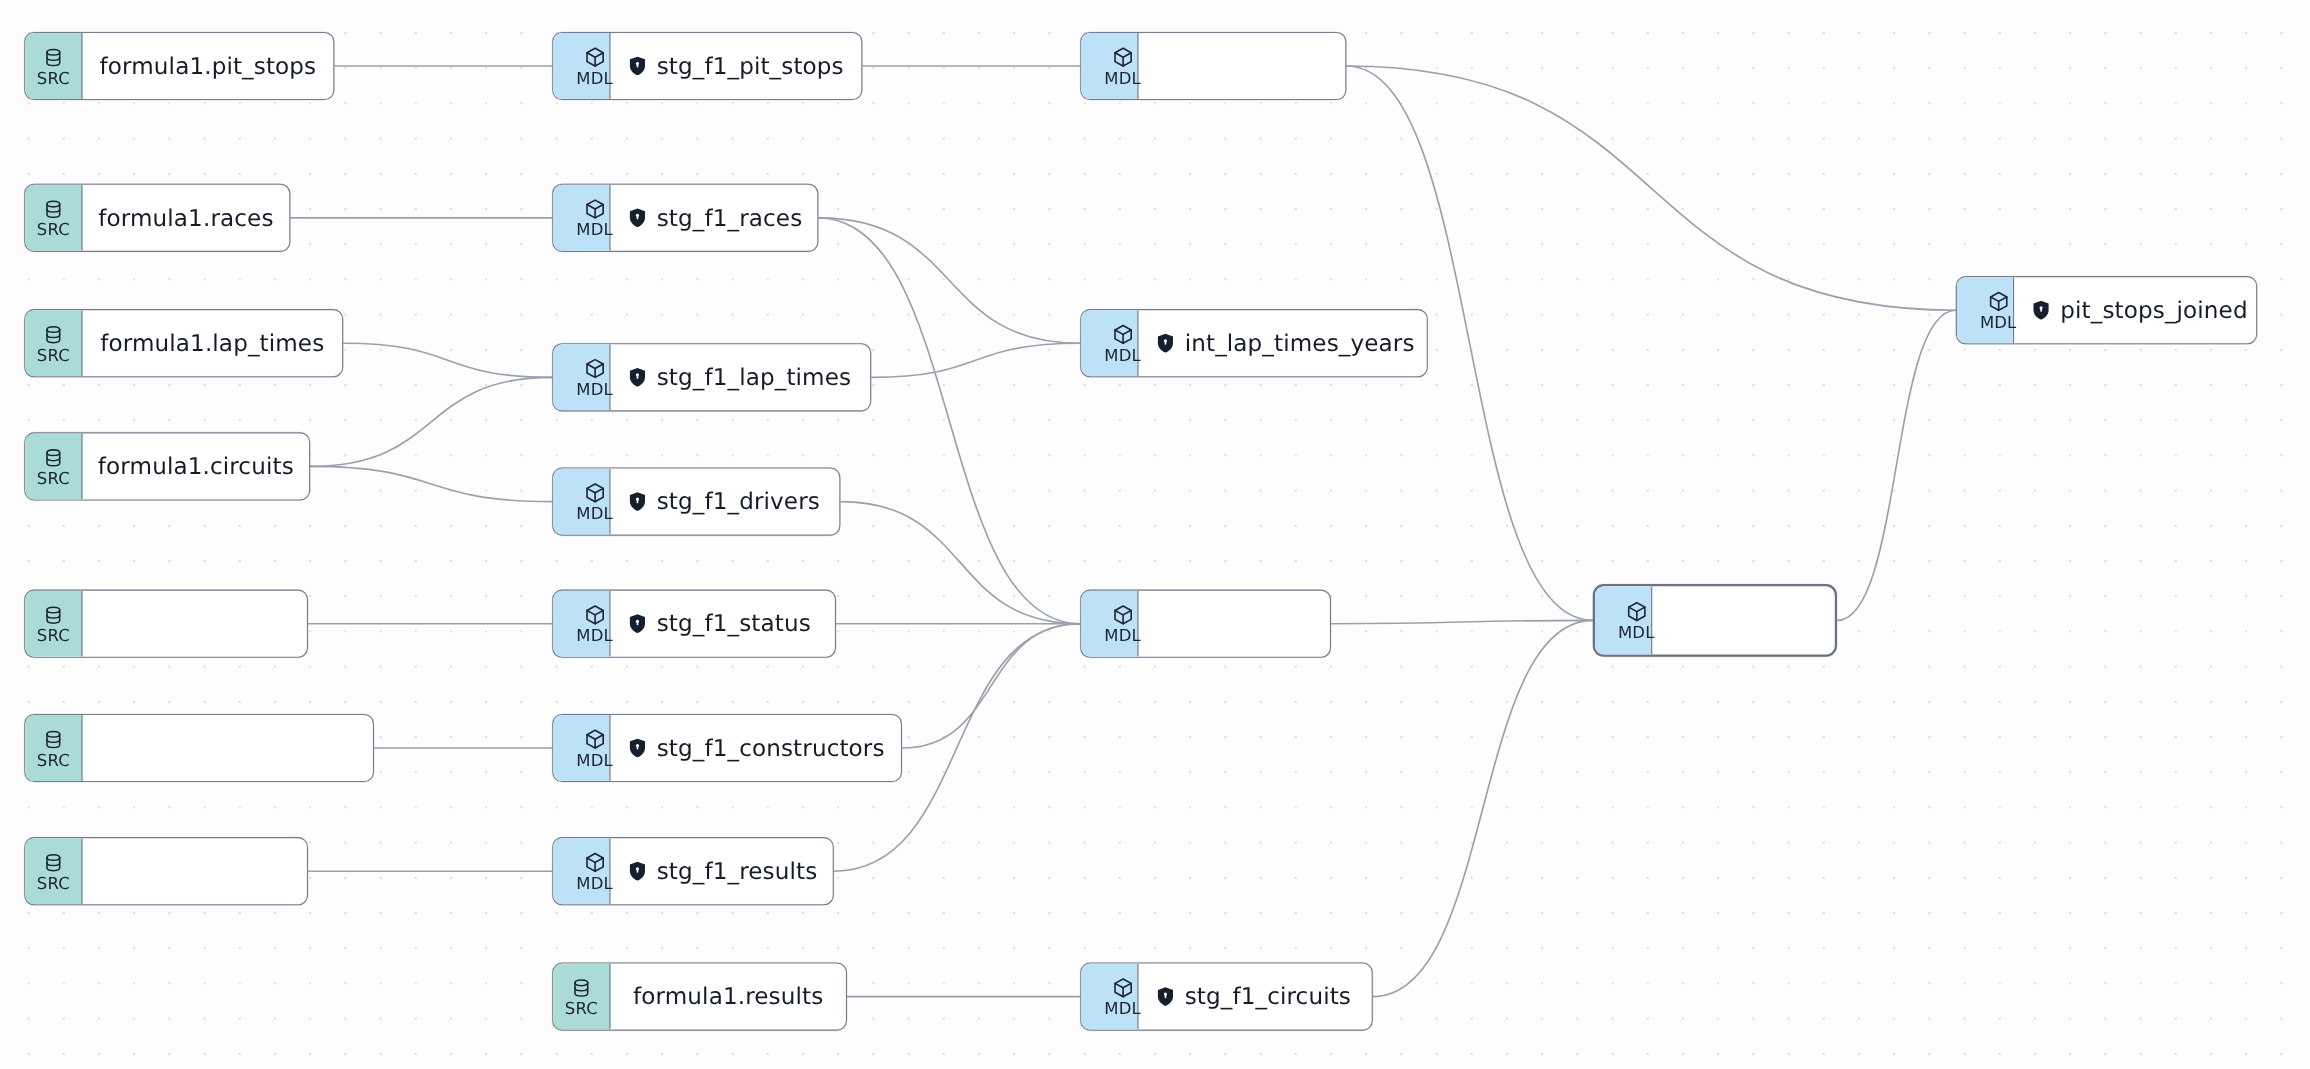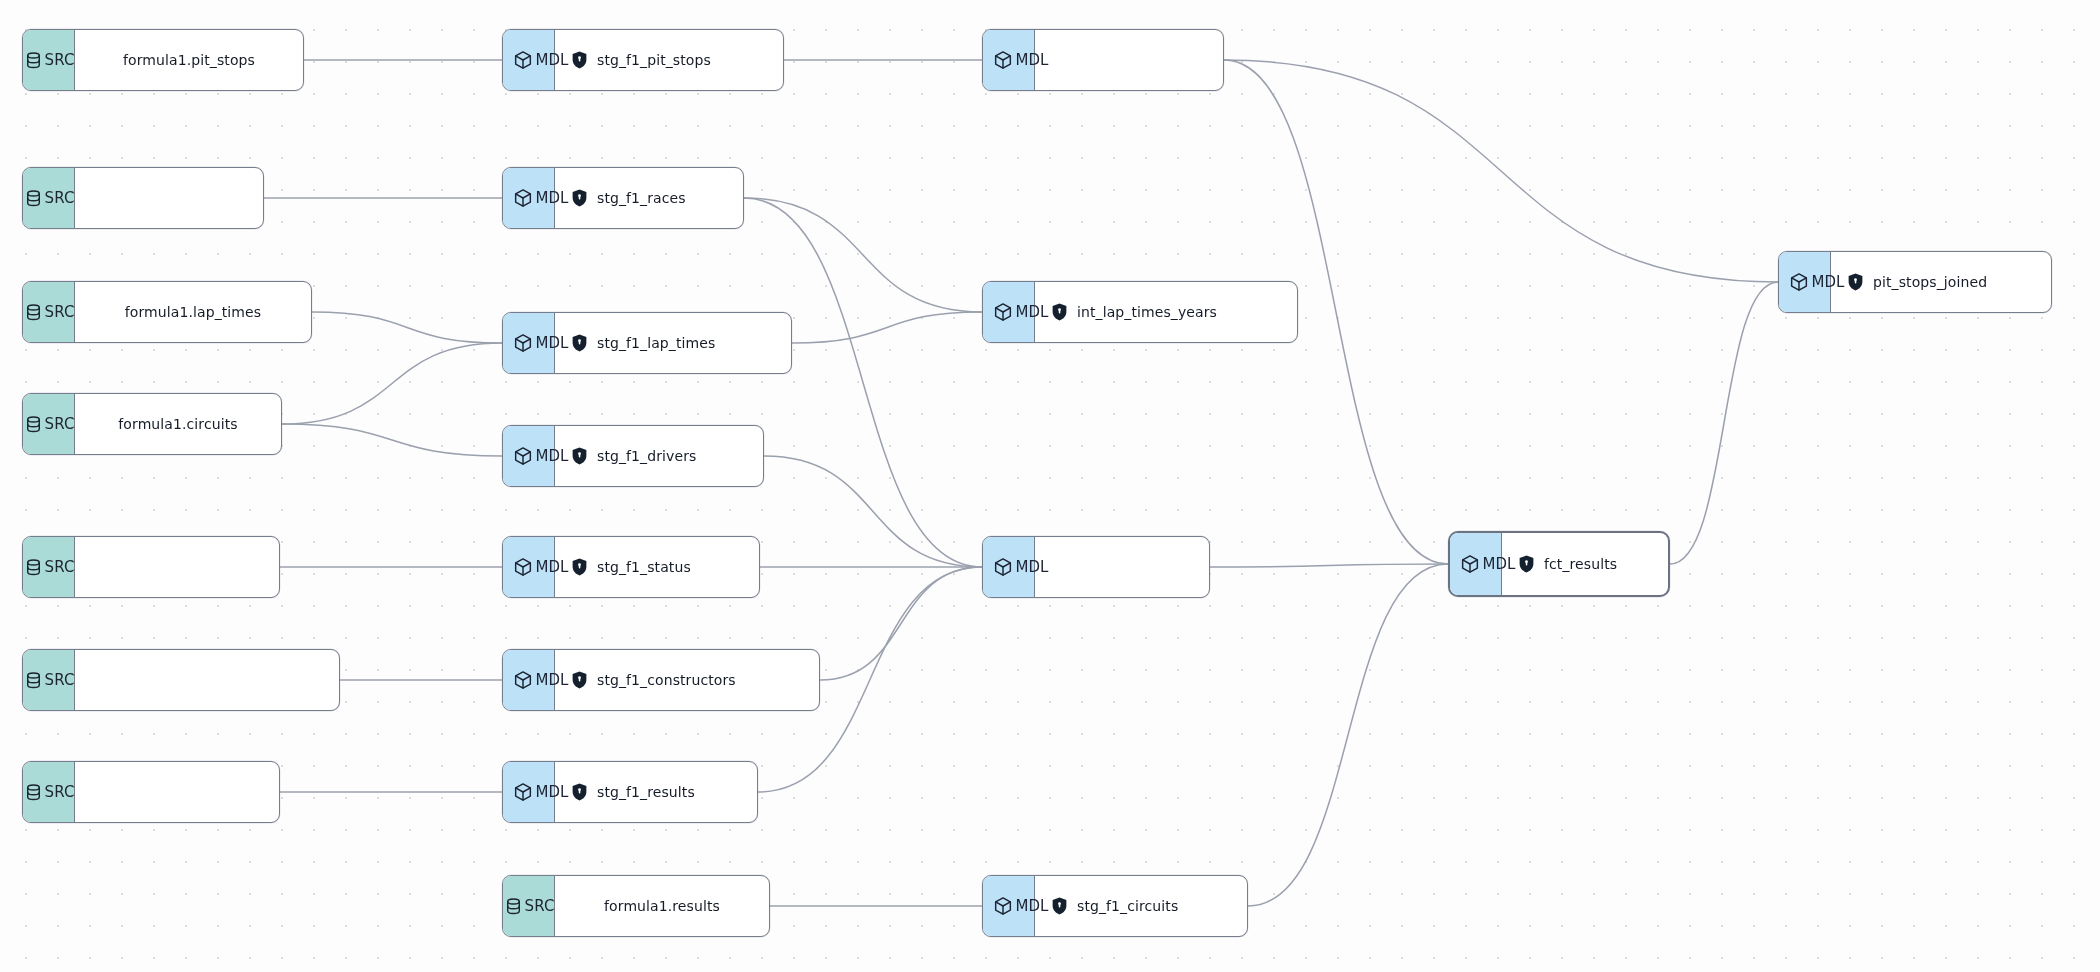--- a/index.html
+++ b/index.html
@@ -39,21 +39,21 @@
   }
   .node.emphasis {
     border-width: 2.1px;
     border-color: #6b7282;
     border-radius: 10px;
   }
   .badge {
     flex: 0 0 auto;
     width: 52px;
     display: flex;
-    flex-direction: row;
+    flex-direction: column;
     align-items: center;
     justify-content: center;
     gap: 1px;
     border-right: 1.4px solid #757c8c;
     box-sizing: border-box;
   }
   .badge.src { background: #aadbd6; }
   .badge.mdl { background: #bde2f8; padding-left: 24px; }
   .badge-icon {
     display: block;
@@ -72,21 +72,21 @@
     padding: 0 16px;
     gap: 9px;
     min-width: 0;
   }
   .body.center { justify-content: center; }
   .shield {
     flex: 0 0 auto;
     line-height: 0;
   }
   .label {
-    font-size: 14px;
+    font-size: 21px;
     color: #161c27;
     white-space: nowrap;
     letter-spacing: 0.1px;
   }
 </style>
 </head>
 <body>
 
 <div id="canvas">
   <svg id="edge-layer" viewBox="0 0 2100 972" xmlns="http://www.w3.org/2000/svg">
@@ -129,20 +129,23 @@
       </div>
       <div class="node" style="left: 22px; top: 167px; width: 242px; height: 62px;">
         <div class="badge src">
           <span class="badge-icon"><svg width="21" height="21" viewBox="0 0 24 24" fill="none" stroke="#1d2433" stroke-width="1.6" stroke-linecap="round">
               <ellipse cx="12" cy="6.3" rx="6.6" ry="2.9"></ellipse>
               <path d="M5.4 6.3v5.4c0 1.6 3 2.9 6.6 2.9s6.6-1.3 6.6-2.9V6.3"></path>
               <path d="M5.4 11.7v5.4c0 1.6 3 2.9 6.6 2.9s6.6-1.3 6.6-2.9v-5.4"></path>
             </svg></span>
           <span class="badge-text">SRC</span>
         </div>
+        <div class="body center">
+          <span class="label">formula1.races</span>
+        </div>
       </div>
       <div class="node" style="left: 22px; top: 281px; width: 290px; height: 62px;">
         <div class="badge src">
           <span class="badge-icon"><svg width="21" height="21" viewBox="0 0 24 24" fill="none" stroke="#1d2433" stroke-width="1.6" stroke-linecap="round">
               <ellipse cx="12" cy="6.3" rx="6.6" ry="2.9"></ellipse>
               <path d="M5.4 6.3v5.4c0 1.6 3 2.9 6.6 2.9s6.6-1.3 6.6-2.9V6.3"></path>
               <path d="M5.4 11.7v5.4c0 1.6 3 2.9 6.6 2.9s6.6-1.3 6.6-2.9v-5.4"></path>
             </svg></span>
           <span class="badge-text">SRC</span>
         </div>
@@ -389,28 +392,20 @@
         </div>
       </div>
       <div class="node emphasis" style="left: 1448px; top: 531px; width: 222px; height: 66px;">
         <div class="badge mdl">
           <span class="badge-icon"><svg width="22" height="22" viewBox="0 0 24 24" fill="none" stroke="#1d2433" stroke-width="1.6" stroke-linejoin="round" stroke-linecap="round">
               <path d="M12 3.2 20 7.6v8.8L12 20.8 4 16.4V7.6z"></path>
               <path d="M4 7.6 12 12l8-4.4"></path>
               <path d="M12 12v8.8"></path>
             </svg></span>
           <span class="badge-text">MDL</span>
-        </div>
-        <div class="body">
-          <span class="shield"><svg width="17" height="18" viewBox="0 0 20 22" fill="#15202e">
-              <path d="M10 0.6 1.6 3.6v7.1c0 4.9 3.5 8.9 8.4 10.7 4.9-1.8 8.4-5.8 8.4-10.7V3.6z"></path>
-              <rect x="9.1" y="8.6" width="1.9" height="4.2" rx="0.9" fill="#ffffff"></rect>
-              <circle cx="10" cy="8.2" r="1.7" fill="#ffffff"></circle>
-            </svg></span>
-          <span class="label">fct_results</span>
         </div>
       </div>
       <div class="node" style="left: 1778px; top: 251px; width: 274px; height: 62px;">
         <div class="badge mdl">
           <span class="badge-icon"><svg width="22" height="22" viewBox="0 0 24 24" fill="none" stroke="#1d2433" stroke-width="1.6" stroke-linejoin="round" stroke-linecap="round">
               <path d="M12 3.2 20 7.6v8.8L12 20.8 4 16.4V7.6z"></path>
               <path d="M4 7.6 12 12l8-4.4"></path>
               <path d="M12 12v8.8"></path>
             </svg></span>
           <span class="badge-text">MDL</span>

